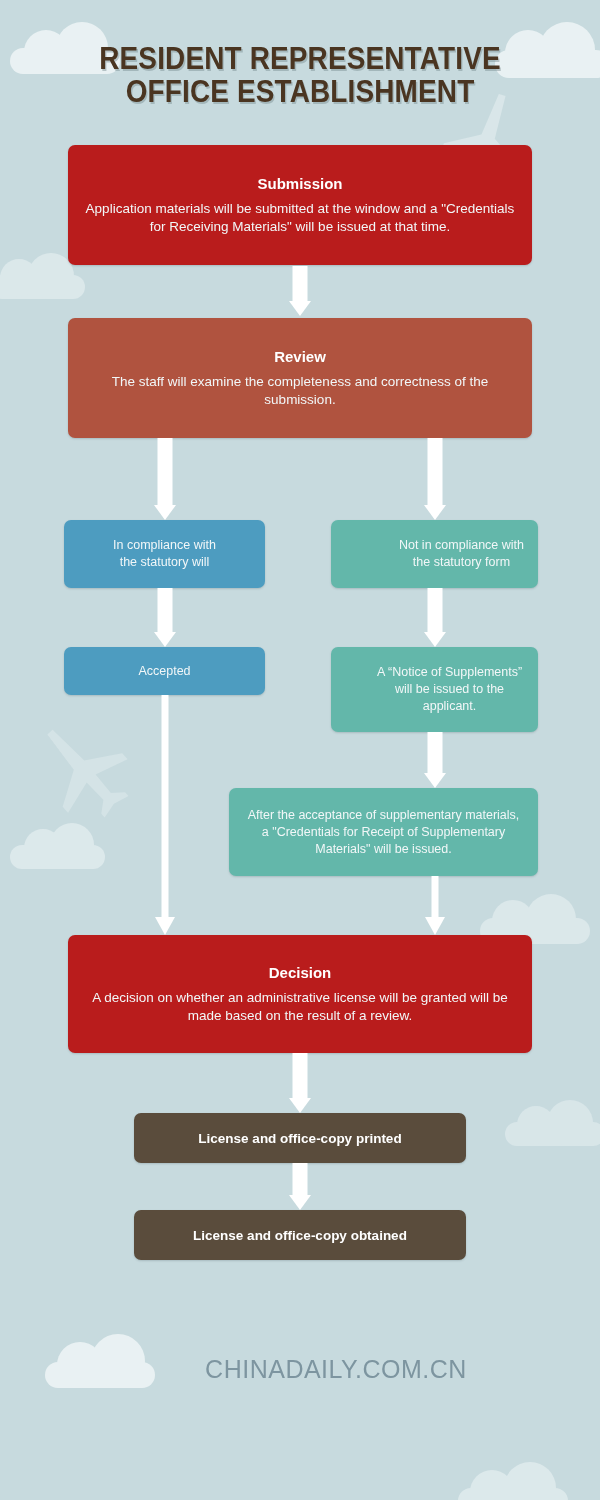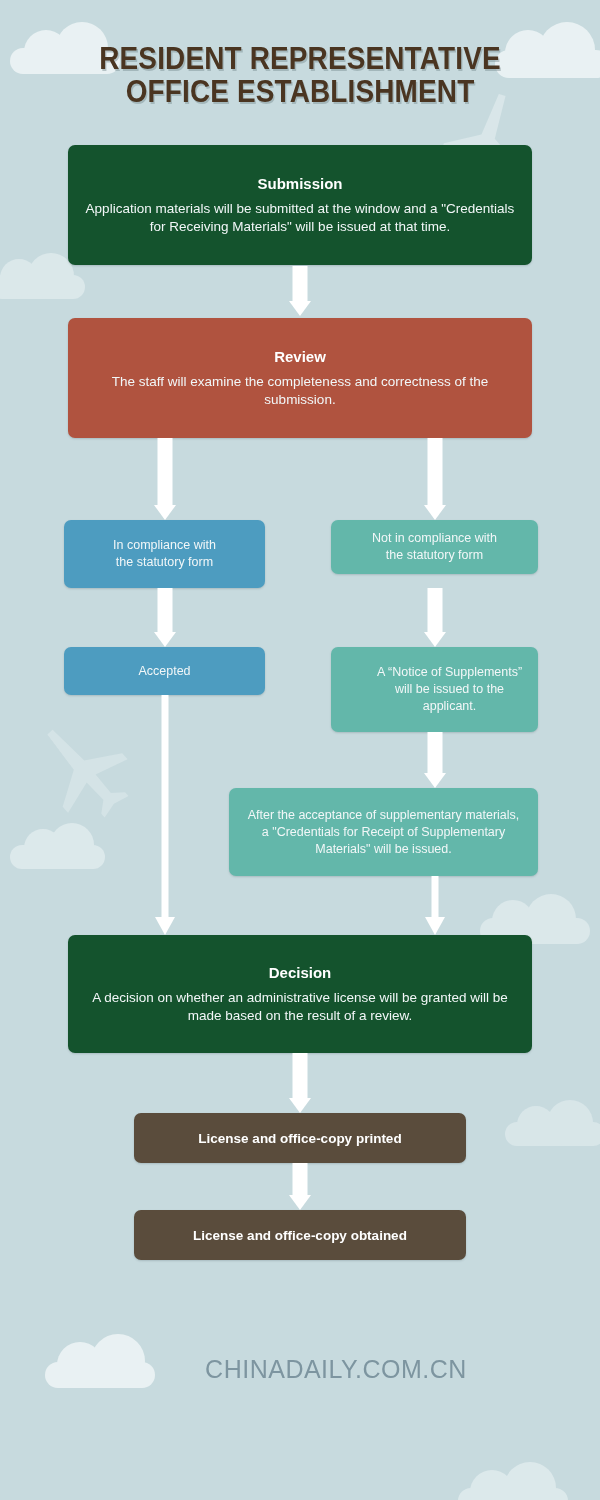--- a/index.html
+++ b/index.html
@@ -54,21 +54,21 @@
     color:#ffffff;
   }
   .box .bd{
     font-size:13.5px;
     line-height:18.5px;
     color:#f2f7f8;
     font-weight:normal;
   }
   .box.small .bd{font-size:12.5px;line-height:17px;}
 
-  .slate{background:#14532d;}
+  .slate{background:#b91c1c;}
   .red{background:#b0533f;}
   .blue{background:#4d9cc0;}
   .teal{background:#63b7aa;}
   .brown{background:#5a4c3c;}
   .brown .bt{margin-bottom:0;font-size:13.5px;}
 
   
   .arrow{position:absolute;}
   .arrow .shaft{position:absolute;background:#ffffff;left:50%;transform:translateX(-50%);top:0;}
   .arrow .head{
@@ -178,24 +178,24 @@
     <div class="head"></div>
   </div>
 
   <div class="arrow" style="left:420px;top:438px;width:30px;height:82px;">
     <div class="shaft" style="width:15px;height:67px;"></div>
     <div class="head"></div>
   </div>
 
   <div class="box blue small" style="left:64px;top:520px;width:201px;height:68px;white-space:pre-line;">
     <div class="bd">In compliance with
-the statutory form</div>
-  </div>
-
-  <div class="box teal small" style="left:331px;top:520px;width:207px;height:54px;white-space:pre-line;">
+the statutory will</div>
+  </div>
+
+  <div class="box teal small" style="left:331px;top:520px;width:207px;height:68px;white-space:pre-line;align-items:flex-end;">
     <div class="bd">Not in compliance with
 the statutory form</div>
   </div>
 
   <div class="arrow" style="left:150px;top:588px;width:30px;height:59px;">
     <div class="shaft" style="width:15px;height:44px;"></div>
     <div class="head"></div>
   </div>
 
   <div class="arrow" style="left:420px;top:588px;width:30px;height:59px;">

